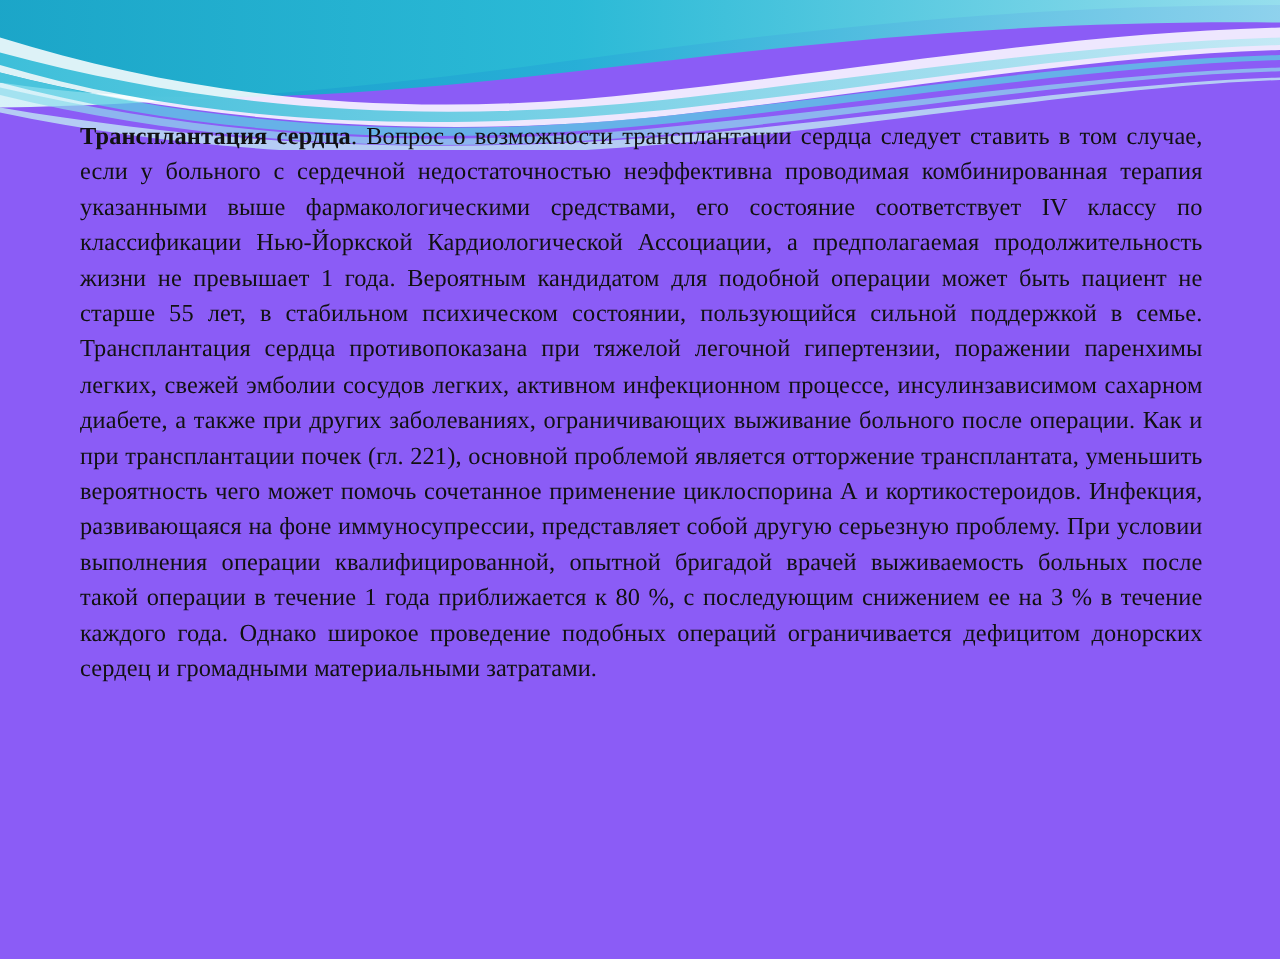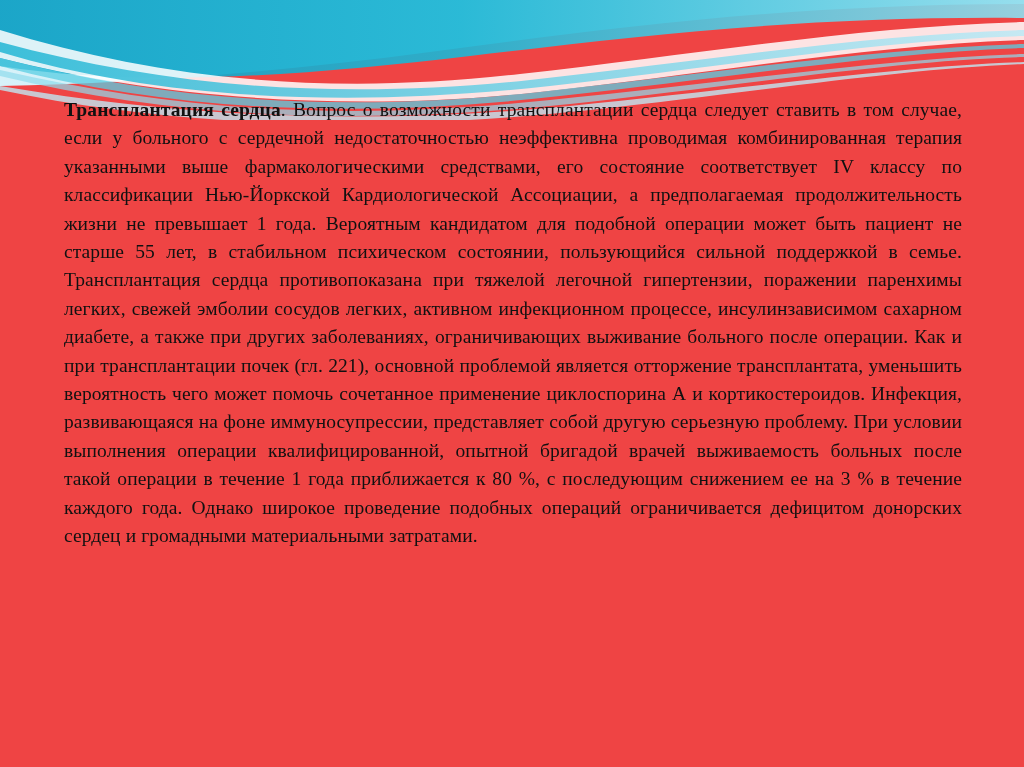--- a/index.html
+++ b/index.html
@@ -10,21 +10,21 @@
     width: 1024px;
     height: 767px;
     background: #ffffff;
     font-family: "Liberation Serif", serif;
     overflow: hidden;
   }
   .slide {
     position: relative;
     width: 1024px;
     height: 767px;
-    background: #ef4444;
+    background: #8b5cf6;
     overflow: hidden;
   }
   .deco-top {
     position: absolute;
     top: 0;
     left: 0;
     width: 1024px;
     height: 120px;
     pointer-events: none;
   }

